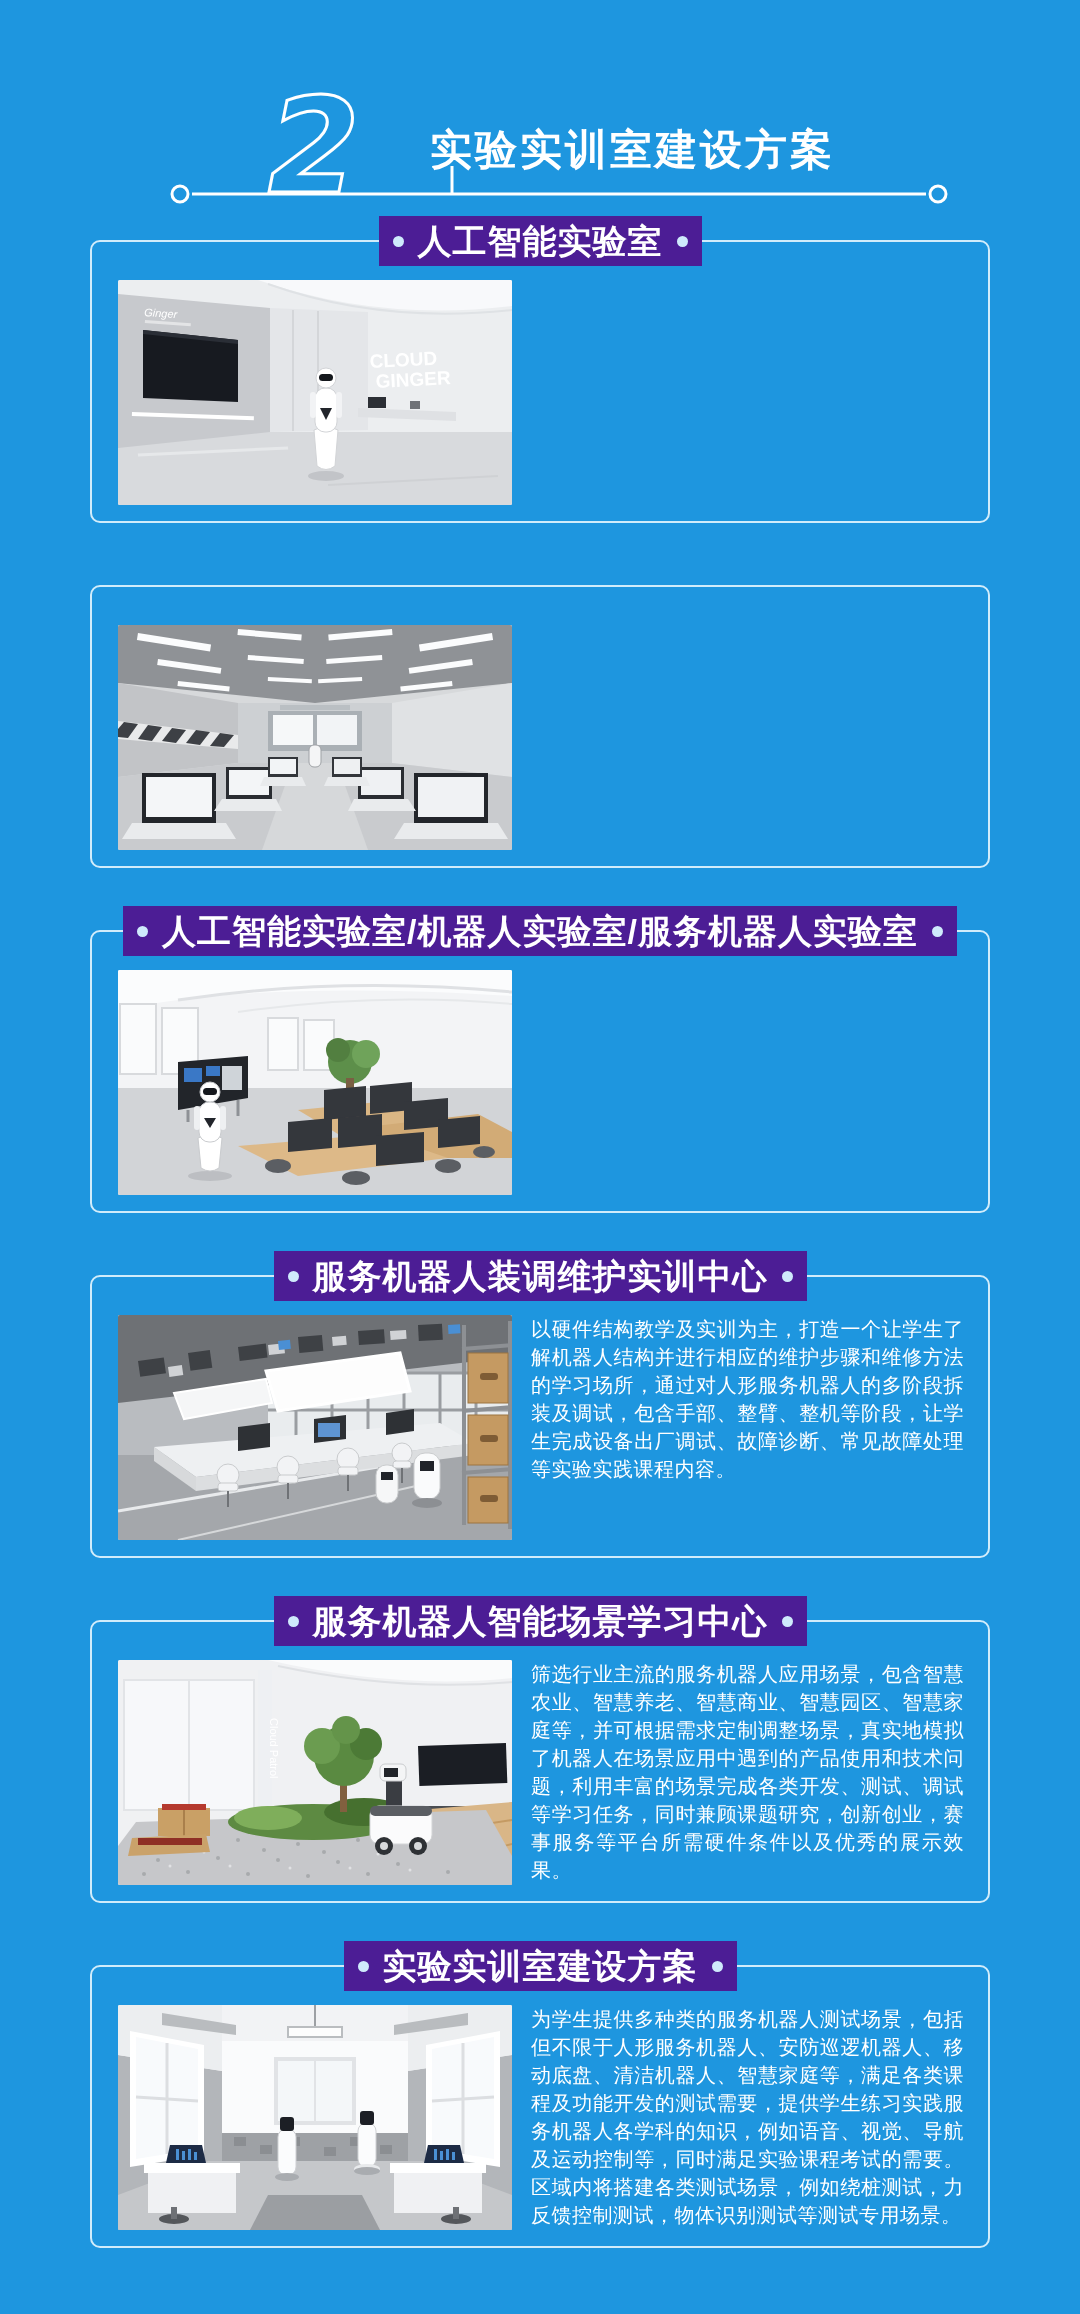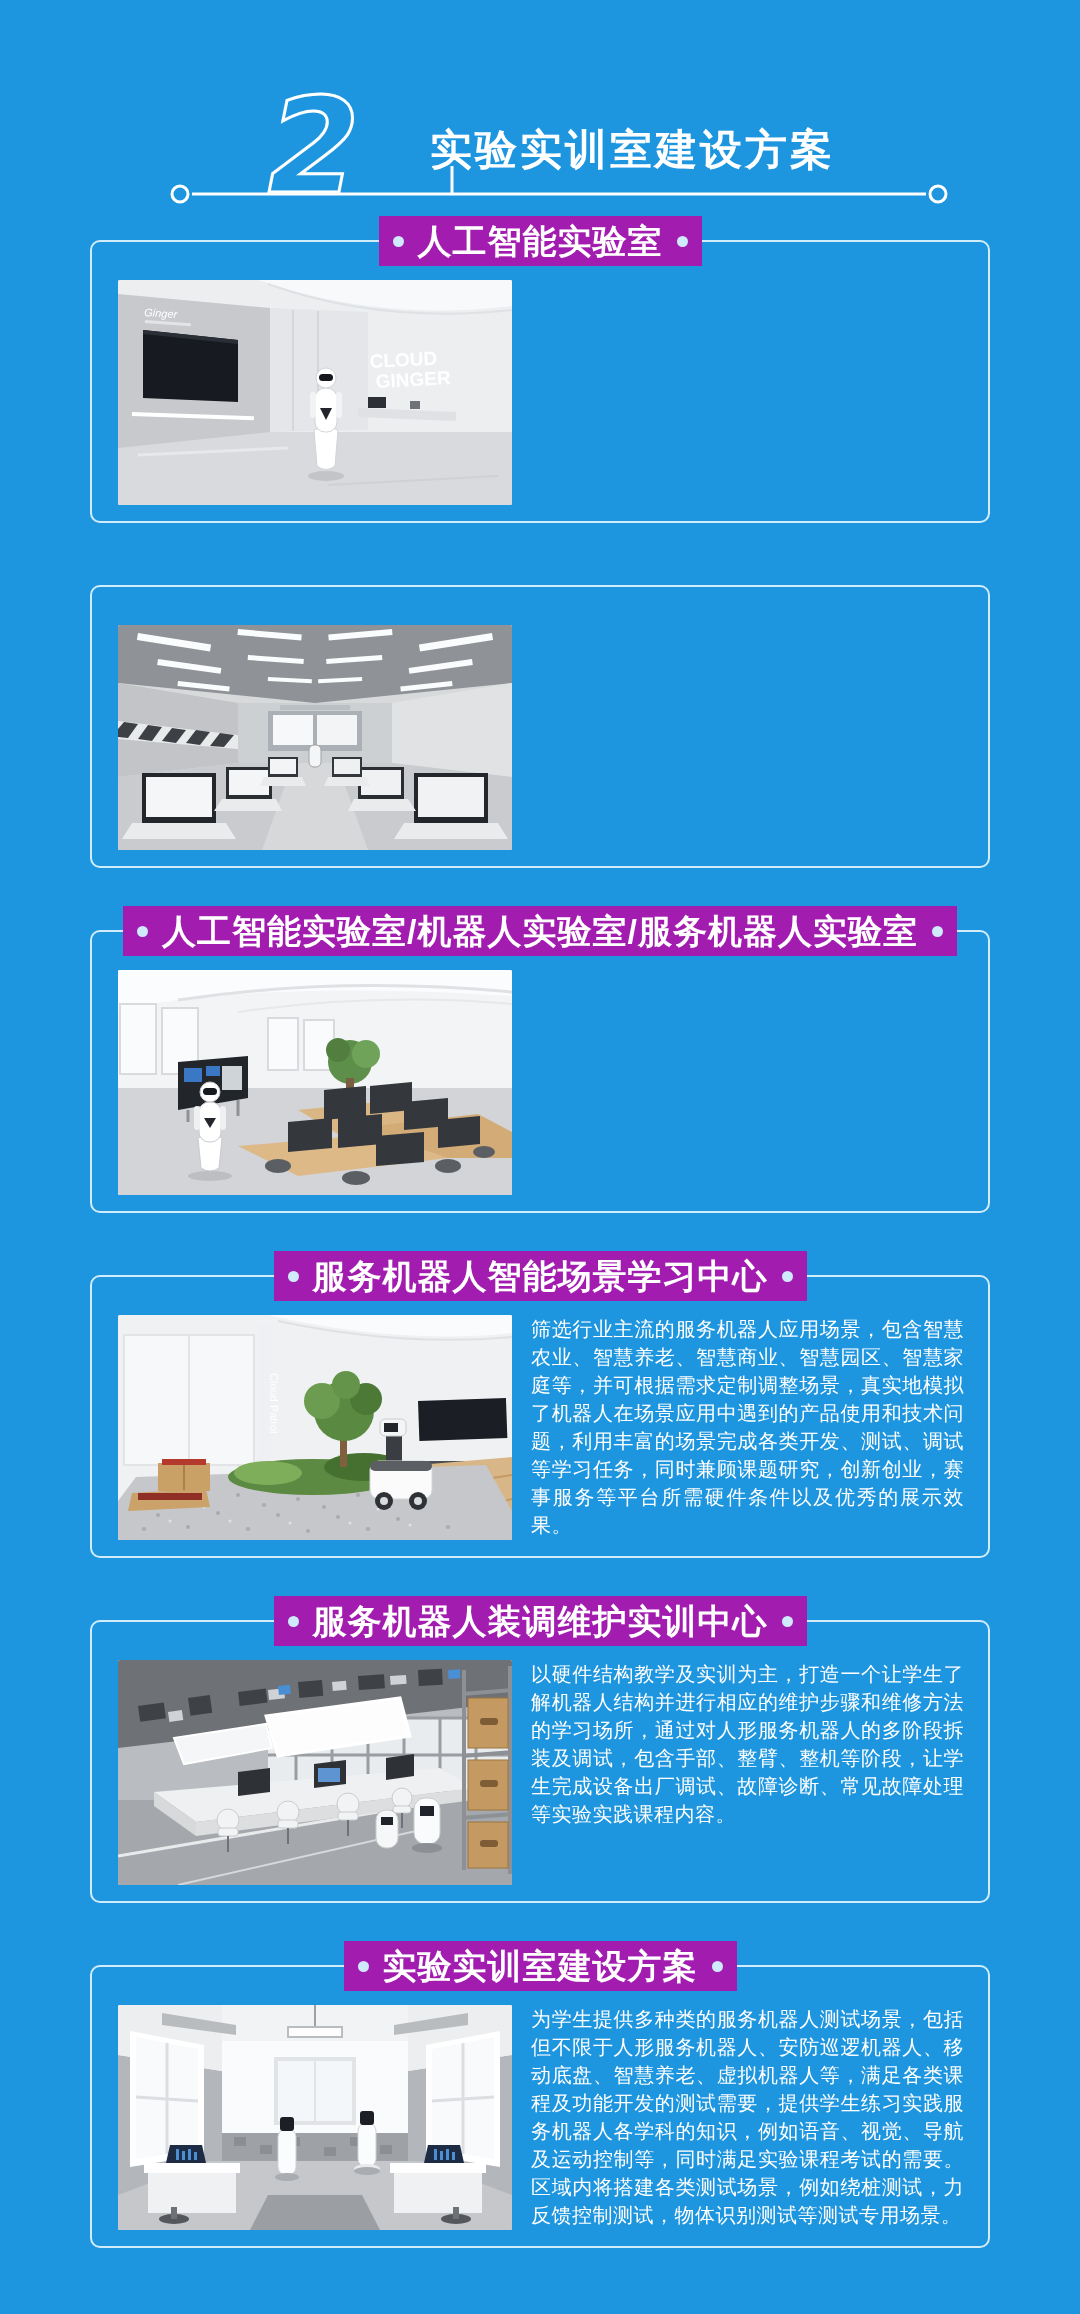--- a/index.html
+++ b/index.html
@@ -28,21 +28,21 @@
   .panel-chip{
     position:absolute;
     top:-26px;
     left:0; right:0;
     display:flex;
     align-items:center;
     justify-content:center;
     pointer-events:none;
   }
   .chip-inner{
-    background:#a21caf;
+    background:#4c1d95;
     display:flex;
     align-items:center;
     gap:14px;
     padding:0 14px;
     white-space:nowrap;
   }
   .chip-txt{
     font-size:34px;
     font-weight:bold;
     color:#fff;
@@ -253,20 +253,119 @@
           </g>
           <ellipse cx="92" cy="206" rx="22" ry="5" fill="#bcbec2"></ellipse>
           <path d="M80,168 Q92,162 104,168 L101,198 Q92,204 83,198 Z" fill="#ffffff" stroke="#c9cbce" stroke-width="1"></path>
           <rect x="81" y="132" width="22" height="40" rx="10" fill="#ffffff" stroke="#c9cbce" stroke-width="1"></rect>
           <path d="M86,148 L98,148 L92,158 Z" fill="#22252b"></path>
           <rect x="76" y="136" width="6" height="24" rx="3" fill="#eef0f2"></rect>
           <rect x="102" y="136" width="6" height="24" rx="3" fill="#eef0f2"></rect>
           <circle cx="92" cy="122" r="10" fill="#ffffff" stroke="#c9cbce" stroke-width="1"></circle>
           <rect x="85" y="118" width="14" height="7" rx="3.5" fill="#15181d"></rect>
         </svg>
+      </div>
+    </section>
+
+    <section class="panel">
+      <div class="panel-chip">
+        <div class="chip-inner">
+          <span class="dot"></span>
+          <span class="chip-txt">服务机器人装调维护实训中心</span>
+          <span class="dot"></span>
+        </div>
+      </div>
+      <div class="panel-body">
+        <svg class="panel-img" viewBox="0 0 394 225" preserveAspectRatio="none">
+          <rect x="0" y="0" width="394" height="225" fill="#b9bcc0"></rect>
+          <rect x="150" y="58" width="244" height="74" fill="#e9ecee"></rect>
+          <g stroke="#9a9da1" stroke-width="3">
+            <line x1="150" y1="58" x2="394" y2="58"></line>
+              <line x1="150" y1="95" x2="394" y2="95"></line>
+              <line x1="150" y1="132" x2="394" y2="132"></line>
+            <line x1="178" y1="58" x2="178" y2="132"></line>
+              <line x1="214" y1="58" x2="214" y2="132"></line>
+              <line x1="250" y1="58" x2="250" y2="132"></line>
+            <line x1="286" y1="58" x2="286" y2="132"></line>
+              <line x1="322" y1="58" x2="322" y2="132"></line>
+              <line x1="358" y1="58" x2="358" y2="132"></line>
+          </g>
+          <polygon points="0,0 394,0 394,42 0,88" fill="#6e7175"></polygon>
+          <g fill="#3e4145">
+            <rect x="20" y="46" width="26" height="16" transform="rotate(-8 20 46)"></rect>
+            <rect x="70" y="38" width="22" height="18" transform="rotate(-8 70 38)"></rect>
+            <rect x="120" y="32" width="28" height="14" transform="rotate(-7 120 32)"></rect>
+            <rect x="180" y="22" width="24" height="16" transform="rotate(-5 180 22)"></rect>
+            <rect x="240" y="16" width="26" height="14" transform="rotate(-4 240 16)"></rect>
+            <rect x="300" y="10" width="24" height="16" transform="rotate(-3 300 10)"></rect>
+          </g>
+          <g fill="#d0d2d5">
+            <rect x="50" y="52" width="14" height="10" transform="rotate(-8 50 52)"></rect>
+            <rect x="150" y="30" width="16" height="10" transform="rotate(-6 150 30)"></rect>
+            <rect x="214" y="22" width="14" height="9" transform="rotate(-5 214 22)"></rect>
+            <rect x="272" y="16" width="16" height="9" transform="rotate(-4 272 16)"></rect>
+          </g>
+          <rect x="160" y="26" width="12" height="9" fill="#4a8fd4" transform="rotate(-6 160 26)"></rect>
+          <rect x="330" y="10" width="12" height="9" fill="#4a8fd4" transform="rotate(-3 330 10)"></rect>
+          <polygon points="148,56 282,38 292,76 160,96" fill="#fdfdfd" stroke="#ffffff" stroke-width="3"></polygon>
+          <polygon points="56,78 148,64 154,88 66,104" fill="#f5f6f7" stroke="#ffffff" stroke-width="2"></polygon>
+          <rect x="0" y="140" width="394" height="85" fill="#a4a7ab"></rect>
+          <line x1="0" y1="196" x2="260" y2="152" stroke="#e8eaec" stroke-width="3"></line>
+          <line x1="60" y1="225" x2="320" y2="166" stroke="#d6d8da" stroke-width="2"></line>
+          <polygon points="36,132 322,108 356,128 78,162" fill="#eef0f2"></polygon>
+          <polygon points="36,132 78,162 78,176 36,146" fill="#d7d9db"></polygon>
+          <polygon points="78,162 356,128 356,140 78,176" fill="#dcdee0"></polygon>
+          <g fill="#2e3135">
+            <polygon points="120,112 152,108 152,132 120,136"></polygon>
+            <polygon points="196,104 228,100 228,124 196,128"></polygon>
+            <polygon points="268,98 296,94 296,116 268,120"></polygon>
+          </g>
+          <rect x="200" y="108" width="22" height="14" fill="#5e94d2"></rect>
+          <g fill="#f2f3f5" stroke="#c9cbcd" stroke-width="1">
+            <circle cx="110" cy="160" r="11"></circle>
+              <rect x="100" y="168" width="20" height="8" rx="3"></rect>
+            <circle cx="170" cy="152" r="11"></circle>
+              <rect x="160" y="160" width="20" height="8" rx="3"></rect>
+            <circle cx="230" cy="144" r="11"></circle>
+              <rect x="220" y="152" width="20" height="8" rx="3"></rect>
+            <circle cx="284" cy="138" r="10"></circle>
+              <rect x="275" y="146" width="18" height="7" rx="3"></rect>
+          </g>
+          <g stroke="#6f7276" stroke-width="2">
+            <line x1="110" y1="176" x2="110" y2="192"></line>
+              <line x1="170" y1="168" x2="170" y2="184"></line>
+            <line x1="230" y1="160" x2="230" y2="176"></line>
+              <line x1="284" y1="153" x2="284" y2="168"></line>
+          </g>
+          <g>
+            <rect x="296" y="138" width="26" height="46" rx="11" fill="#fafbfc" stroke="#caccce" stroke-width="1"></rect>
+            <rect x="302" y="146" width="14" height="10" fill="#202329"></rect>
+            <ellipse cx="309" cy="188" rx="15" ry="5" fill="#8c8f93"></ellipse>
+            <rect x="258" y="150" width="22" height="38" rx="10" fill="#f6f7f8" stroke="#caccce" stroke-width="1"></rect>
+            <rect x="263" y="157" width="12" height="8" fill="#202329"></rect>
+          </g>
+          <g fill="none" stroke="#8d9094" stroke-width="4">
+            <line x1="346" y1="10" x2="346" y2="210"></line>
+              <line x1="392" y1="6" x2="392" y2="214"></line>
+            <line x1="344" y1="34" x2="394" y2="30"></line>
+              <line x1="344" y1="96" x2="394" y2="92"></line>
+              <line x1="344" y1="158" x2="394" y2="154"></line>
+          </g>
+          <g fill="#c59a62" stroke="#9c7441" stroke-width="1">
+            <rect x="350" y="38" width="40" height="50"></rect>
+            <rect x="350" y="100" width="40" height="50"></rect>
+            <rect x="350" y="162" width="40" height="46"></rect>
+          </g>
+          <g fill="#7e5c35">
+            <rect x="362" y="58" width="18" height="7" rx="3"></rect>
+              <rect x="362" y="120" width="18" height="7" rx="3"></rect>
+              <rect x="362" y="180" width="18" height="7" rx="3"></rect>
+          </g>
+        </svg>
+        <p class="panel-txt">以硬件结构教学及实训为主，打造一个让学生了解机器人结构并进行相应的维护步骤和维修方法的学习场所，通过对人形服务机器人的多阶段拆装及调试，包含手部、整臂、整机等阶段，让学生完成设备出厂调试、故障诊断、常见故障处理等实验实践课程内容。</p>
       </div>
     </section>
 
     <section class="panel">
       <div class="panel-chip">
         <div class="chip-inner">
           <span class="dot"></span>
           <span class="chip-txt">服务机器人智能场景学习中心</span>
           <span class="dot"></span>
         </div>
@@ -344,119 +443,20 @@
           </g>
         </svg>
         <p class="panel-txt">筛选行业主流的服务机器人应用场景，包含智慧农业、智慧养老、智慧商业、智慧园区、智慧家庭等，并可根据需求定制调整场景，真实地模拟了机器人在场景应用中遇到的产品使用和技术问题，利用丰富的场景完成各类开发、测试、调试等学习任务，同时兼顾课题研究，创新创业，赛事服务等平台所需硬件条件以及优秀的展示效果。</p>
       </div>
     </section>
 
     <section class="panel">
       <div class="panel-chip">
         <div class="chip-inner">
           <span class="dot"></span>
-          <span class="chip-txt">服务机器人装调维护实训中心</span>
-          <span class="dot"></span>
-        </div>
-      </div>
-      <div class="panel-body">
-        <svg class="panel-img" viewBox="0 0 394 225" preserveAspectRatio="none">
-          <rect x="0" y="0" width="394" height="225" fill="#b9bcc0"></rect>
-          <rect x="150" y="58" width="244" height="74" fill="#e9ecee"></rect>
-          <g stroke="#9a9da1" stroke-width="3">
-            <line x1="150" y1="58" x2="394" y2="58"></line>
-              <line x1="150" y1="95" x2="394" y2="95"></line>
-              <line x1="150" y1="132" x2="394" y2="132"></line>
-            <line x1="178" y1="58" x2="178" y2="132"></line>
-              <line x1="214" y1="58" x2="214" y2="132"></line>
-              <line x1="250" y1="58" x2="250" y2="132"></line>
-            <line x1="286" y1="58" x2="286" y2="132"></line>
-              <line x1="322" y1="58" x2="322" y2="132"></line>
-              <line x1="358" y1="58" x2="358" y2="132"></line>
-          </g>
-          <polygon points="0,0 394,0 394,42 0,88" fill="#6e7175"></polygon>
-          <g fill="#3e4145">
-            <rect x="20" y="46" width="26" height="16" transform="rotate(-8 20 46)"></rect>
-            <rect x="70" y="38" width="22" height="18" transform="rotate(-8 70 38)"></rect>
-            <rect x="120" y="32" width="28" height="14" transform="rotate(-7 120 32)"></rect>
-            <rect x="180" y="22" width="24" height="16" transform="rotate(-5 180 22)"></rect>
-            <rect x="240" y="16" width="26" height="14" transform="rotate(-4 240 16)"></rect>
-            <rect x="300" y="10" width="24" height="16" transform="rotate(-3 300 10)"></rect>
-          </g>
-          <g fill="#d0d2d5">
-            <rect x="50" y="52" width="14" height="10" transform="rotate(-8 50 52)"></rect>
-            <rect x="150" y="30" width="16" height="10" transform="rotate(-6 150 30)"></rect>
-            <rect x="214" y="22" width="14" height="9" transform="rotate(-5 214 22)"></rect>
-            <rect x="272" y="16" width="16" height="9" transform="rotate(-4 272 16)"></rect>
-          </g>
-          <rect x="160" y="26" width="12" height="9" fill="#4a8fd4" transform="rotate(-6 160 26)"></rect>
-          <rect x="330" y="10" width="12" height="9" fill="#4a8fd4" transform="rotate(-3 330 10)"></rect>
-          <polygon points="148,56 282,38 292,76 160,96" fill="#fdfdfd" stroke="#ffffff" stroke-width="3"></polygon>
-          <polygon points="56,78 148,64 154,88 66,104" fill="#f5f6f7" stroke="#ffffff" stroke-width="2"></polygon>
-          <rect x="0" y="140" width="394" height="85" fill="#a4a7ab"></rect>
-          <line x1="0" y1="196" x2="260" y2="152" stroke="#e8eaec" stroke-width="3"></line>
-          <line x1="60" y1="225" x2="320" y2="166" stroke="#d6d8da" stroke-width="2"></line>
-          <polygon points="36,132 322,108 356,128 78,162" fill="#eef0f2"></polygon>
-          <polygon points="36,132 78,162 78,176 36,146" fill="#d7d9db"></polygon>
-          <polygon points="78,162 356,128 356,140 78,176" fill="#dcdee0"></polygon>
-          <g fill="#2e3135">
-            <polygon points="120,112 152,108 152,132 120,136"></polygon>
-            <polygon points="196,104 228,100 228,124 196,128"></polygon>
-            <polygon points="268,98 296,94 296,116 268,120"></polygon>
-          </g>
-          <rect x="200" y="108" width="22" height="14" fill="#5e94d2"></rect>
-          <g fill="#f2f3f5" stroke="#c9cbcd" stroke-width="1">
-            <circle cx="110" cy="160" r="11"></circle>
-              <rect x="100" y="168" width="20" height="8" rx="3"></rect>
-            <circle cx="170" cy="152" r="11"></circle>
-              <rect x="160" y="160" width="20" height="8" rx="3"></rect>
-            <circle cx="230" cy="144" r="11"></circle>
-              <rect x="220" y="152" width="20" height="8" rx="3"></rect>
-            <circle cx="284" cy="138" r="10"></circle>
-              <rect x="275" y="146" width="18" height="7" rx="3"></rect>
-          </g>
-          <g stroke="#6f7276" stroke-width="2">
-            <line x1="110" y1="176" x2="110" y2="192"></line>
-              <line x1="170" y1="168" x2="170" y2="184"></line>
-            <line x1="230" y1="160" x2="230" y2="176"></line>
-              <line x1="284" y1="153" x2="284" y2="168"></line>
-          </g>
-          <g>
-            <rect x="296" y="138" width="26" height="46" rx="11" fill="#fafbfc" stroke="#caccce" stroke-width="1"></rect>
-            <rect x="302" y="146" width="14" height="10" fill="#202329"></rect>
-            <ellipse cx="309" cy="188" rx="15" ry="5" fill="#8c8f93"></ellipse>
-            <rect x="258" y="150" width="22" height="38" rx="10" fill="#f6f7f8" stroke="#caccce" stroke-width="1"></rect>
-            <rect x="263" y="157" width="12" height="8" fill="#202329"></rect>
-          </g>
-          <g fill="none" stroke="#8d9094" stroke-width="4">
-            <line x1="346" y1="10" x2="346" y2="210"></line>
-              <line x1="392" y1="6" x2="392" y2="214"></line>
-            <line x1="344" y1="34" x2="394" y2="30"></line>
-              <line x1="344" y1="96" x2="394" y2="92"></line>
-              <line x1="344" y1="158" x2="394" y2="154"></line>
-          </g>
-          <g fill="#c59a62" stroke="#9c7441" stroke-width="1">
-            <rect x="350" y="38" width="40" height="50"></rect>
-            <rect x="350" y="100" width="40" height="50"></rect>
-            <rect x="350" y="162" width="40" height="46"></rect>
-          </g>
-          <g fill="#7e5c35">
-            <rect x="362" y="58" width="18" height="7" rx="3"></rect>
-              <rect x="362" y="120" width="18" height="7" rx="3"></rect>
-              <rect x="362" y="180" width="18" height="7" rx="3"></rect>
-          </g>
-        </svg>
-        <p class="panel-txt">以硬件结构教学及实训为主，打造一个让学生了解机器人结构并进行相应的维护步骤和维修方法的学习场所，通过对人形服务机器人的多阶段拆装及调试，包含手部、整臂、整机等阶段，让学生完成设备出厂调试、故障诊断、常见故障处理等实验实践课程内容。</p>
-      </div>
-    </section>
-
-    <section class="panel">
-      <div class="panel-chip">
-        <div class="chip-inner">
-          <span class="dot"></span>
           <span class="chip-txt">实验实训室建设方案</span>
           <span class="dot"></span>
         </div>
       </div>
       <div class="panel-body">
         <svg class="panel-img" viewBox="0 0 394 225" preserveAspectRatio="none">
           <rect x="0" y="0" width="394" height="225" fill="#f2f3f5"></rect>
           <rect x="104" y="36" width="186" height="120" fill="#fafbfc"></rect>
           <rect x="158" y="54" width="78" height="64" fill="#f4f7f9" stroke="#e1e3e6" stroke-width="4"></rect>
           <line x1="197" y1="54" x2="197" y2="118" stroke="#e1e3e6" stroke-width="2"></line>
@@ -522,18 +522,18 @@
             <rect x="162" y="112" width="14" height="14" rx="3" fill="#1c1f25"></rect>
             <ellipse cx="169" cy="172" rx="12" ry="4" fill="#a9acb0"></ellipse>
           </g>
           <g>
             <rect x="240" y="118" width="18" height="44" rx="8" fill="#fbfcfd" stroke="#cfd1d4" stroke-width="1"></rect>
             <rect x="242" y="106" width="14" height="14" rx="3" fill="#1c1f25"></rect>
             <ellipse cx="249" cy="164" rx="13" ry="5" fill="#e8eaec"></ellipse>
             <ellipse cx="249" cy="166" rx="13" ry="4" fill="#a9acb0"></ellipse>
           </g>
         </svg>
-        <p class="panel-txt">为学生提供多种类的服务机器人测试场景，包括但不限于人形服务机器人、安防巡逻机器人、移动底盘、智慧养老、虚拟机器人等，满足各类课程及功能开发的测试需要，提供学生练习实践服务机器人各学科的知识，例如语音、视觉、导航及运动控制等，同时满足实验课程考试的需要。区域内将搭建各类测试场景，例如绕桩测试，力反馈控制测试，物体识别测试等测试专用场景。</p>
+        <p class="panel-txt">为学生提供多种类的服务机器人测试场景，包括但不限于人形服务机器人、安防巡逻机器人、移动底盘、清洁机器人、智慧家庭等，满足各类课程及功能开发的测试需要，提供学生练习实践服务机器人各学科的知识，例如语音、视觉、导航及运动控制等，同时满足实验课程考试的需要。区域内将搭建各类测试场景，例如绕桩测试，力反馈控制测试，物体识别测试等测试专用场景。</p>
       </div>
     </section>
 
   </div>
 </div>
 
 </body></html>

